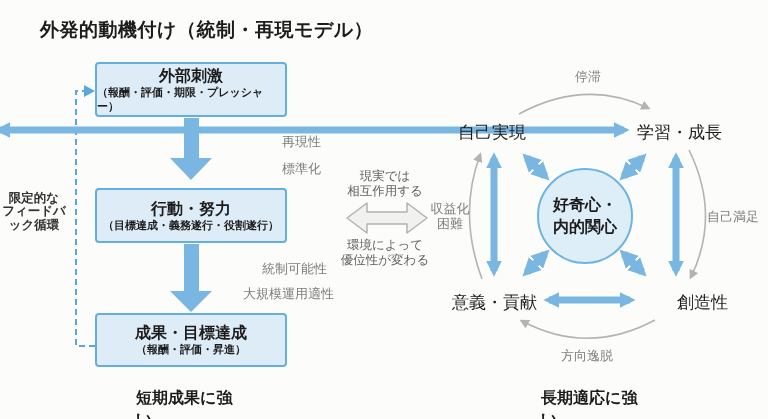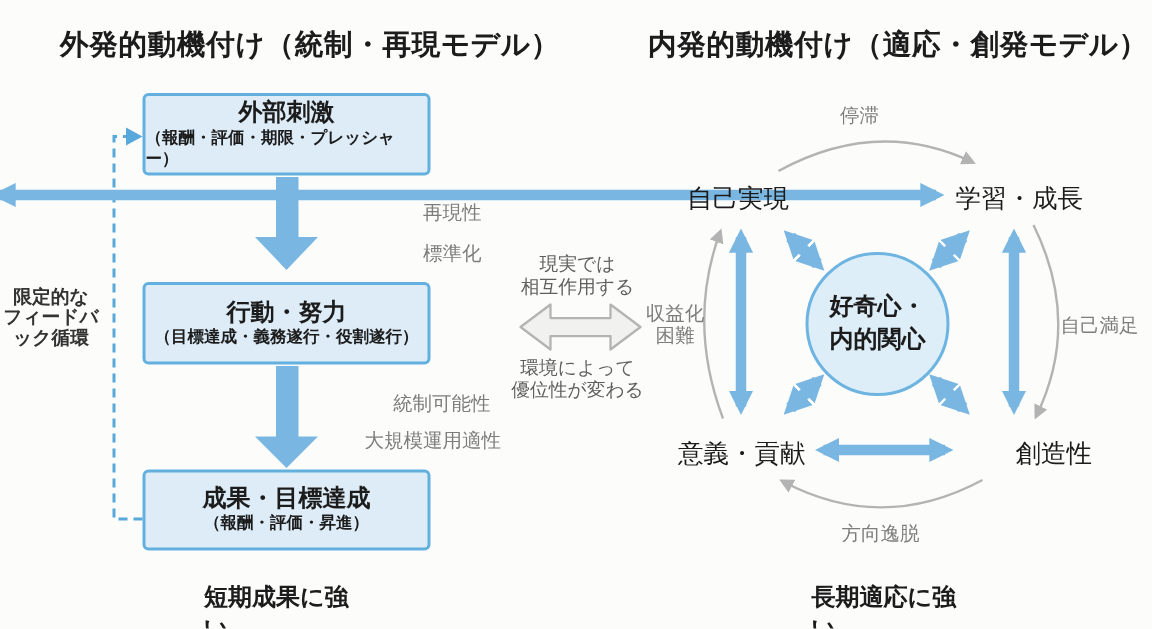--- a/index.html
+++ b/index.html
@@ -101,23 +101,22 @@
 フィードバ
 ック循環</div>
 
   <div class="abs caption" style="left:136px;top:388px;width:110px;">短期成果に強い</div>
 
   <div class="abs mid-note preline" style="left:335px;top:169px;width:100px;">現実では
 相互作用する</div>
   <div class="abs mid-note preline" style="left:330px;top:238px;width:110px;">環境によって
 優位性が変わる</div>
 
-  <div class="abs title" style="left:432px;top:17px;">内発的動機付け（適応・創発モデル）</div>
 
-  <div class="abs gray-label" style="left:560px;top:68px;width:56px;">停滞</div>
+  <div class="abs gray-label" style="left:560px;top:68px;width:56px;text-align:center;">停滞</div>
   <div class="abs gray-label" style="left:707px;top:208px;">自己満足</div>
   <div class="abs gray-label" style="left:561px;top:347px;">方向逸脱</div>
   <div class="abs gray-label preline" style="left:428px;top:202px;width:44px;text-align:center;line-height:1.15;">収益化
 困難</div>
 
   <div class="abs node-label" style="left:458px;top:121px;">自己実現</div>
   <div class="abs node-label" style="left:637px;top:121px;">学習・成長</div>
   <div class="abs node-label" style="left:452px;top:291px;">意義・貢献</div>
   <div class="abs node-label" style="left:649px;top:291px;margin-left:28px;">創造性</div>
 

